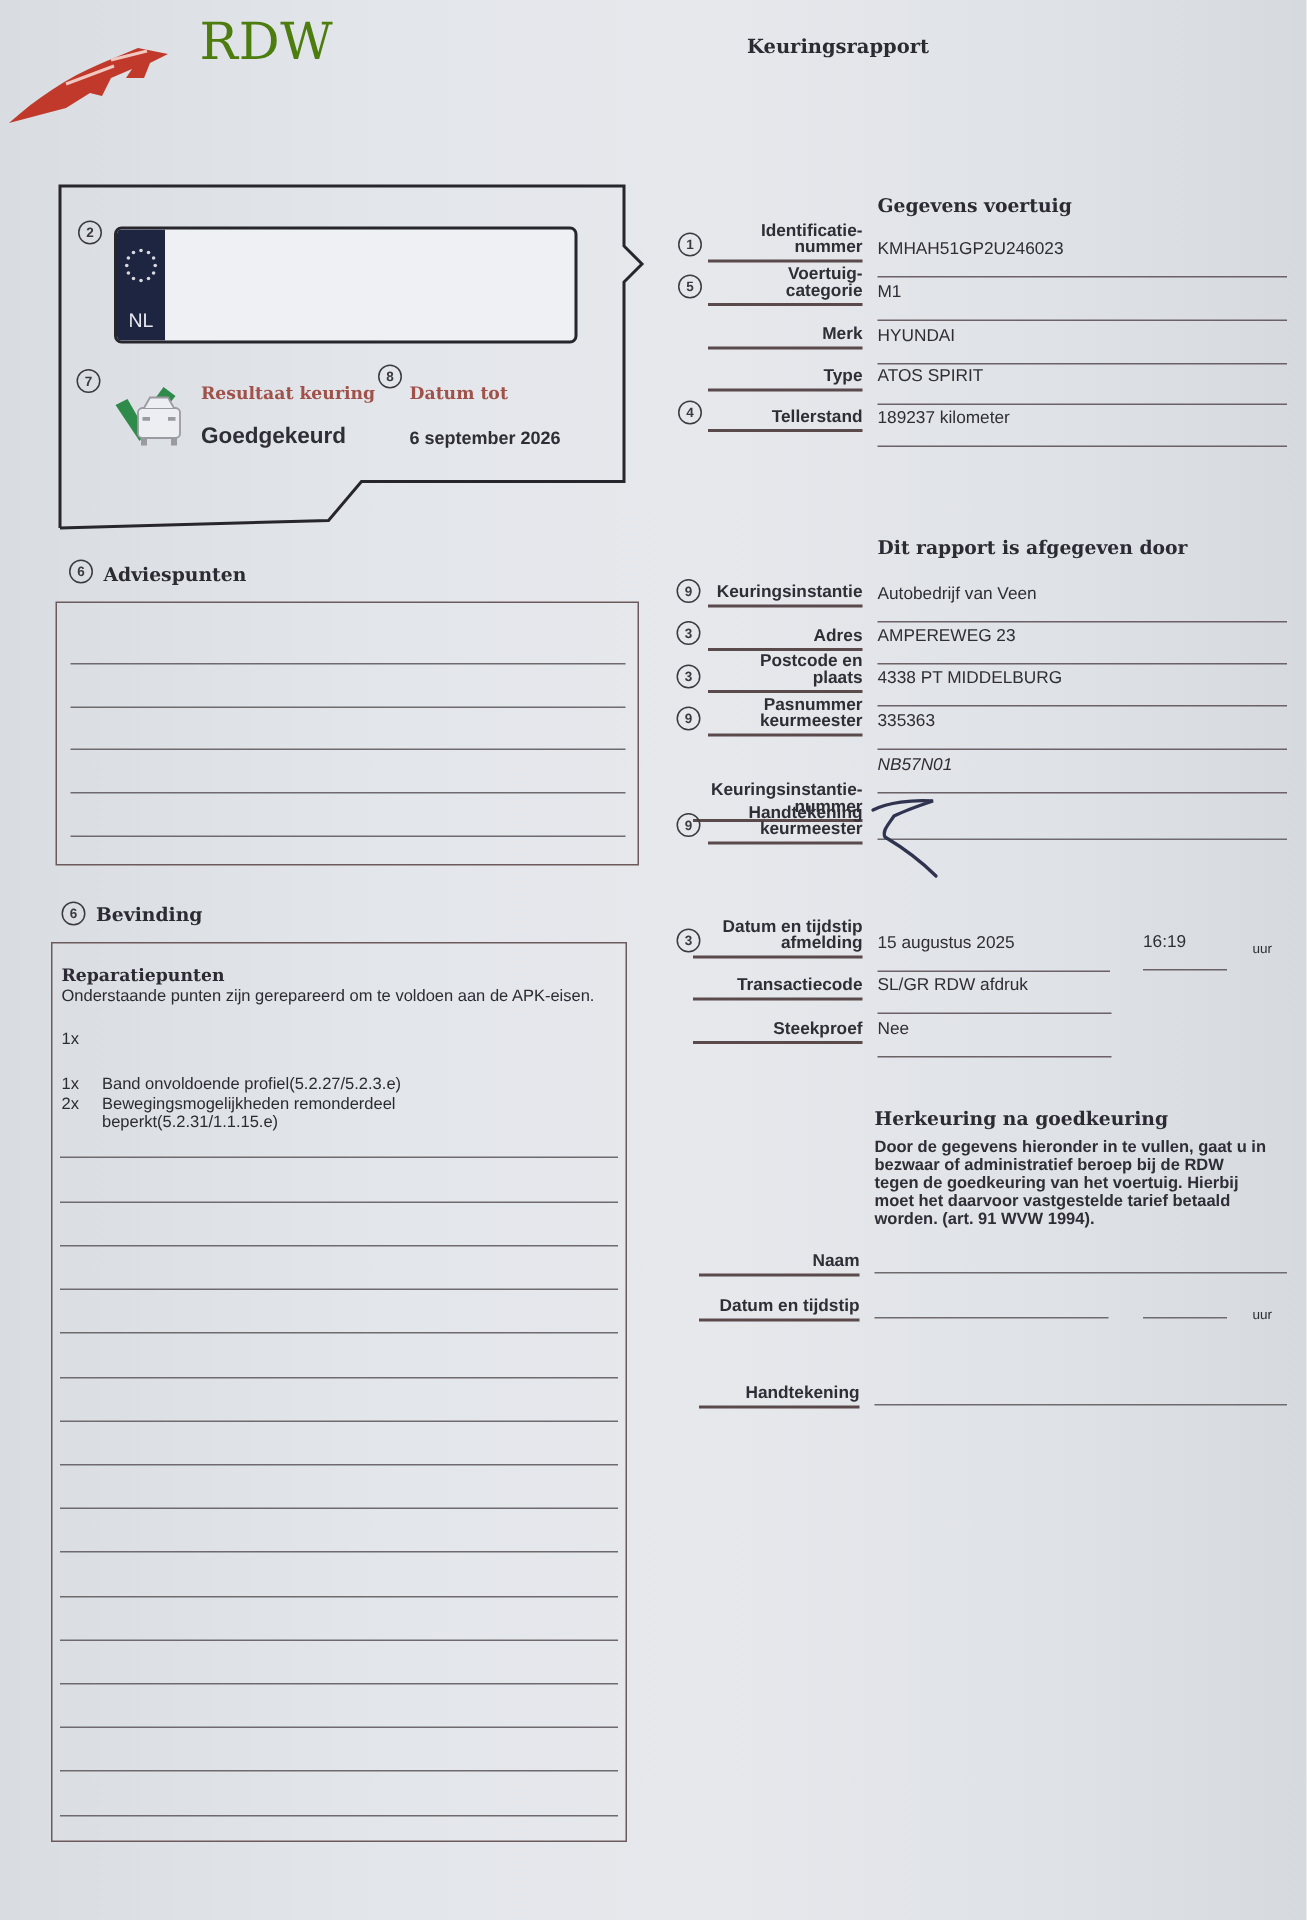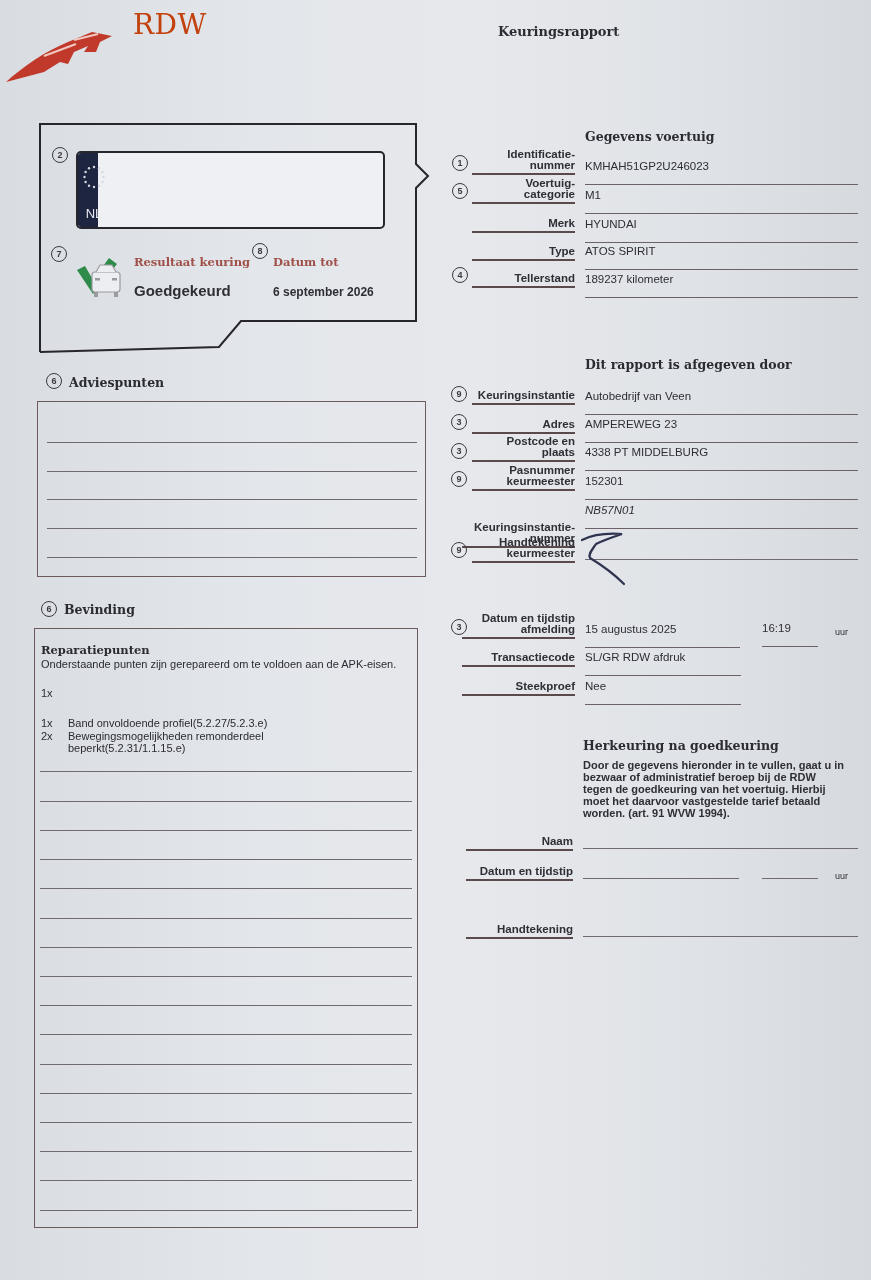--- a/index.html
+++ b/index.html
@@ -29,29 +29,29 @@
 </head>
 <body>
 
 <div class="abs" style="left:4px;top:26px;width:112px;height:58px;">
   <svg width="112" height="58" viewBox="0 0 112 58">
     <path d="M2 56 C20 40 40 26 64 16 L88 6 L108 10 L96 16 L92 26 L80 26 L84 20 L70 26 L64 38 L56 36 L40 46 Z" fill="#c0392b"></path>
     <path d="M40 30 L72 18" stroke="#f0c8c0" stroke-width="2"></path>
     <path d="M70 14 L94 8" stroke="#f0c8c0" stroke-width="2"></path>
   </svg>
 </div>
-<div class="abs serif" style="left:133px;top:8px;font-size:28px;color:#c2410c;letter-spacing:0.5px;">RDW</div>
+<div class="abs serif" style="left:133px;top:8px;font-size:34px;color:#4d7c0f;letter-spacing:0.5px;">RDW</div>
 <div class="abs serif" style="left:498px;top:24px;font-size:13px;font-weight:bold;color:#2b2b33;">Keuringsrapport</div>
 
 <svg class="abs" style="left:36px;top:120px;" width="400" height="236" viewBox="0 0 400 236">
   <path d="M4 232 L4 4 L380 4 L380 44 L392 56 L380 68 L380 201 L205 201 L183 227 L4 232" fill="none" stroke="#26262c" stroke-width="2"></path>
 </svg>
 <div class="circ" style="left:52px;top:147px;">2</div>
 <div class="abs" style="left:76px;top:151px;width:305px;height:74px;border:2px solid #26262c;border-radius:5px;background:#eef0f3;overflow:hidden;">
-  <div style="position:absolute;left:0;top:0;width:20px;height:74px;background:#1e2540;">
+  <div style="position:absolute;left:0;top:0;width:32px;height:74px;background:#1e2540;">
     <svg width="32" height="36" viewBox="0 0 32 36" style="position:absolute;left:0;top:6px;">
       <g fill="#d8d8e0">
         <circle cx="16" cy="8" r="1.2"></circle>
           <circle cx="21" cy="9.3" r="1.2"></circle>
           <circle cx="24.4" cy="13" r="1.2"></circle>
         <circle cx="25.5" cy="18" r="1.2"></circle>
           <circle cx="24.4" cy="23" r="1.2"></circle>
           <circle cx="21" cy="26.7" r="1.2"></circle>
         <circle cx="16" cy="28" r="1.2"></circle>
           <circle cx="11" cy="26.7" r="1.2"></circle>
@@ -132,21 +132,21 @@
     <div>plaats</div>
   </div>
   <div class="val" style="left:585px;top:446px;width:273px;">4338 PT MIDDELBURG</div>
 </div>
 <div>
   <div class="circ" style="left:451px;top:471px;">9</div>
   <div class="lbl" style="left:472px;top:465px;width:103px;">
     <div>Pasnummer</div>
     <div>keurmeester</div>
   </div>
-  <div class="val" style="left:585px;top:475px;width:273px;">152301</div>
+  <div class="val" style="left:585px;top:475px;width:273px;">335363</div>
 </div>
 <div>
   <div class="lbl" style="left:462px;top:522px;width:113px;">
     <div>Keuringsinstantie-</div>
     <div>nummer</div>
   </div>
   <div class="val" style="left:585px;top:504px;width:273px;font-style:italic;">NB57N01</div>
 </div>
 <div>
   <div class="circ" style="left:451px;top:542px;">9</div>

